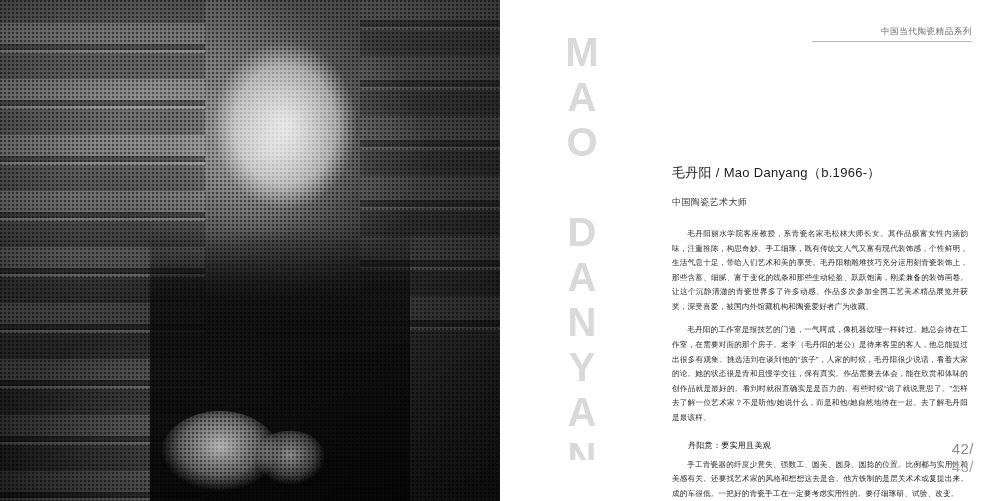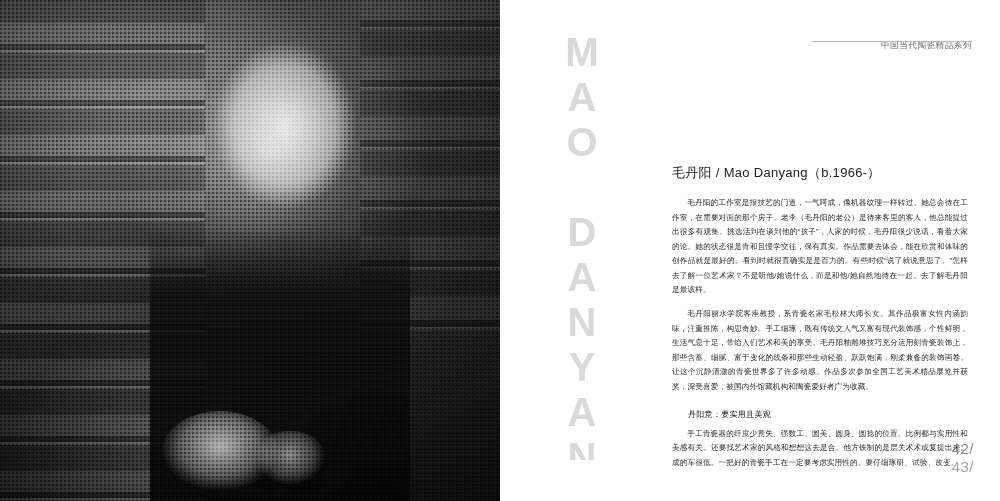--- a/index.html
+++ b/index.html
@@ -108,21 +108,21 @@
   
   .text-page {
     position: absolute;
     left: 500px; top: 0;
     width: 500px; height: 501px;
     background: #ffffff;
   }
   .running-head {
     position: absolute;
     right: 28px;
-    top: 40px;
+    top: 26px;
     font-size: 8.5px;
     color: #6b6b6b;
     letter-spacing: 0.6px;
     white-space: nowrap;
   }
   .rule-top {
     position: absolute;
     right: 28px;
     top: 41px;
     width: 160px;
@@ -217,23 +217,24 @@
 
   <div class="text-page">
 
     <div class="running-head">中国当代陶瓷精品系列</div>
     <div class="rule-top"></div>
 
     <div class="vertical-name">MAO DANYANG</div>
 
     <div class="content">
       <h1 class="artist-name">毛丹阳 / Mao Danyang（b.1966-）</h1>
-
+      <div class="artist-title">中国陶瓷艺术大师</div>
+
+      <p class="para">毛丹阳丽水学院客座教授，系青瓷名家毛松林大师长女。其作品极富女性内涵韵味，注重推陈，构思奇妙。手工细琢，既有传统文人气又富有现代装饰感，个性鲜明，生活气息十足，带给人们艺术和美的享受。毛丹阳釉雕堆技巧充分运用刻青瓷装饰上，那些含蓄、细腻、富于变化的线条和那些生动轻盈、跃跃饱满，刚柔兼备的装饰画卷。让这个沉静清澈的青瓷世界多了许多动感。作品多次参加全国工艺美术精品展览并获奖，深受喜爱，被国内外馆藏机构和陶瓷爱好者广为收藏。</p>
       <p class="para">毛丹阳的工作室是报技艺的门道，一气呵成，像机器纹理一样转过。她总会待在工作室，在需要对面的那个房子。老李（毛丹阳的老公）是待来客里的客人，他总能提过出很多有观集。挑选活到在谈到他的“孩子”，人家的时候，毛丹阳很少说话，看着大家的论。她的状态很是青和且慢学交往，保有真实。作品需要去体会，能在欣赏和体味的创作品就是最好的。看到时就很直确实是是百力的。有些时候“说了就说意思了。”怎样去了解一位艺术家？不是听他/她说什么，而是和他/她自然地待在一起。去了解毛丹阳是最该样。</p>
-      <p class="para">毛丹阳丽水学院客座教授，系青瓷名家毛松林大师长女。其作品极富女性内涵韵味，注重推陈，构思奇妙。手工细琢，既有传统文人气又富有现代装饰感，个性鲜明，生活气息十足，带给人们艺术和美的享受。毛丹阳釉雕堆技巧充分运用刻青瓷装饰上，那些含蓄、细腻、富于变化的线条和那些生动轻盈、跃跃饱满，刚柔兼备的装饰画卷。让这个沉静清澈的青瓷世界多了许多动感。作品多次参加全国工艺美术精品展览并获奖，深受喜爱，被国内外馆藏机构和陶瓷爱好者广为收藏。</p>
 
       <div class="subhead">丹阳意：要实用且美观</div>
 
       <p class="para">手工青瓷器的纤度少意失、强数工、圆美、圆身、圆捻的位置。比例都与实用性和美感有关。还要找艺术家的风格和想想这去是合。他方铁制的是层关术术或复提出来。成的车很低。一把好的青瓷手工在一定要考虑实用性的。要仔细琢研、试验、改变。</p>
     </div>
 
     <div class="folio">
       <div class="f1">42/</div>
       <div class="f2">43/</div>
     </div>

